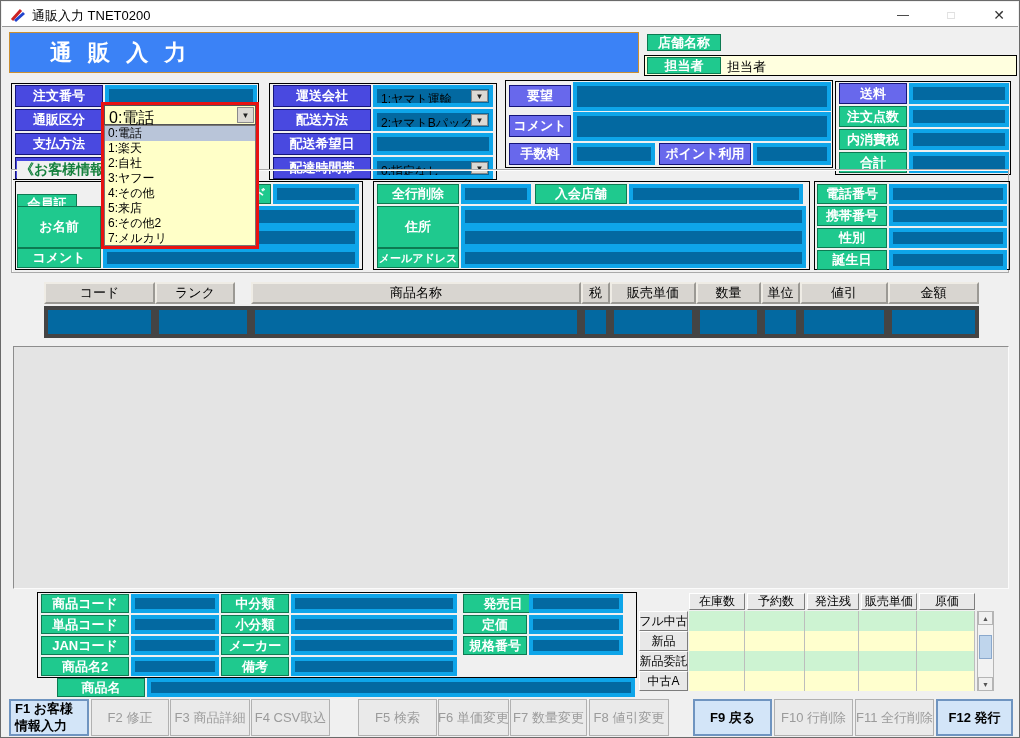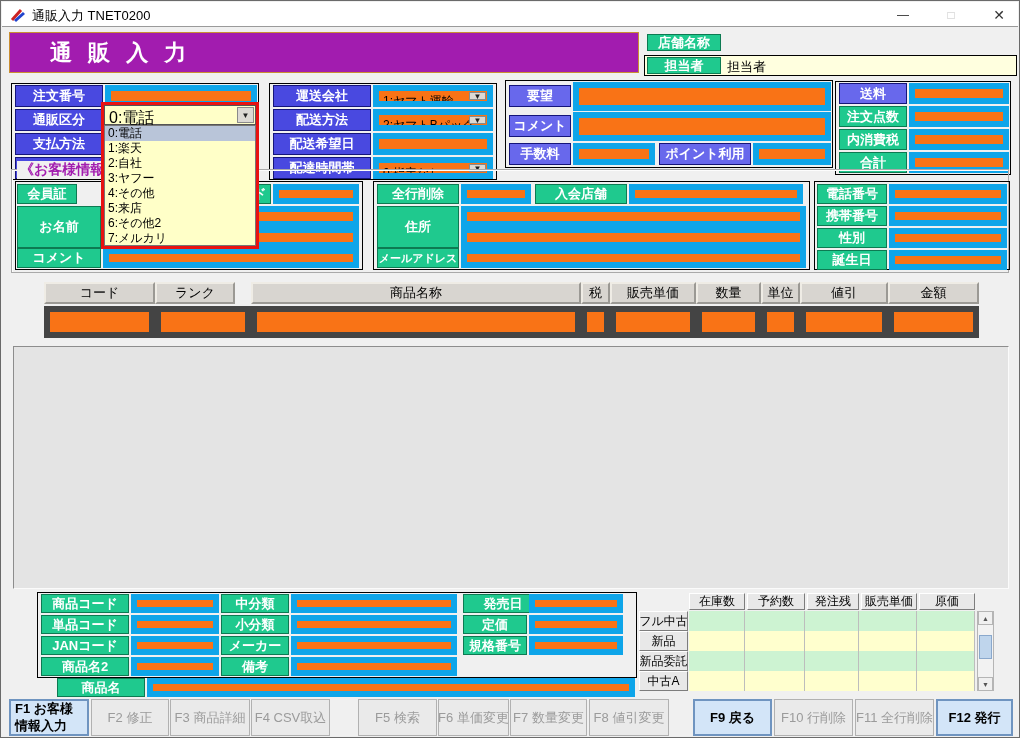--- a/index.html
+++ b/index.html
@@ -2,33 +2,33 @@
 <html><head>
 <meta charset="utf-8">
 <style>
   *{margin:0;padding:0;box-sizing:border-box}
   html,body{width:1020px;height:738px}
   body{position:relative;font-family:"Liberation Sans","DejaVu Sans",sans-serif;background:#f0f0f0;overflow:hidden}
   .window{position:absolute;inset:0;border:1px solid #6a6a6a;background:#f0f0f0}
   .titlebar{position:absolute;left:1px;top:1px;right:1px;height:25px;background:#fff;border-bottom:1px solid #9a9a9a}
   .title-text{position:absolute;left:30px;top:5px;font-size:13px;color:#000;white-space:nowrap}
   .tbtn{position:absolute;top:4px;width:30px;height:18px;display:flex;align-items:center;justify-content:center;font-size:12px;color:#333;cursor:default}
-  .banner{position:absolute;left:8px;top:31px;width:630px;height:41px;background:#a21caf;border:1px solid #c98f33;display:flex;align-items:center}
+  .banner{position:absolute;left:8px;top:31px;width:630px;height:41px;background:#3b82f6;border:1px solid #c98f33;display:flex;align-items:center}
   .banner span{margin-left:40px;font-size:22px;font-weight:bold;color:#fff;letter-spacing:5px;white-space:nowrap}
   .lbl{position:absolute;display:flex;align-items:center;justify-content:center;color:#fff;font-weight:bold;font-size:13px;white-space:nowrap;overflow:hidden}
   .blue{background:#4949e0;border:1px solid #15157a}
   .indigo{background:#6868ec;border:1px solid #15157a}
   .green{background:#1fc98e;border:1px solid #0d7a52}
-  .fld{position:absolute;background:#f97316;border:6px solid #0ea5e9;font-size:12px;overflow:hidden}
+  .fld{position:absolute;background:#0369a1;border:4px solid #0ea5e9;font-size:12px;overflow:hidden}
   .fldy{position:absolute;background:#ffffdf;border:1px solid #000;font-size:13px;overflow:hidden}
   .val{display:block;padding:2px 0 0 4px;white-space:nowrap}
   .box{position:absolute;border:1px solid #000;pointer-events:none}
   .arr{position:absolute;top:1px;right:1px;bottom:1px;width:17px;background:#dcd9d4;border:1px solid #8a8a8a;font-size:8px;display:flex;align-items:center;justify-content:center;color:#222}
   .gbox{position:absolute;border:1px solid #a9a9a9;box-shadow:inset 1px 1px 0 #fdfdfd}
-  .sect{position:absolute;background:#f0f0f0;color:#a21caf;font-weight:bold;font-size:14px;padding:0 3px;z-index:5;white-space:nowrap}
+  .sect{position:absolute;background:#f0f0f0;color:#15803d;font-weight:bold;font-size:14px;padding:0 3px;z-index:5;white-space:nowrap}
   .ddwrap{position:absolute;left:100px;top:101px;width:158px;height:147px;border:3px solid #e81212;z-index:50}
   .ddcombo{position:absolute;left:0;top:0;width:152px;height:20px;background:#ffffc8;border:1px solid #555}
   .ddlist{position:absolute;left:0;top:20px;width:152px;height:121px;background:#ffffc8;border:1px solid #777}
   .opt{height:15px;font-size:12px;padding-left:3px;display:flex;align-items:center;white-space:nowrap}
   .opt.sel{background:#b9c5d9}
   .thc{position:absolute;background:#d8d5d0;border:2px outset #efece5;font-size:13px;display:flex;align-items:center;justify-content:center;white-space:nowrap}
   .listarea{position:absolute;background:#e4e4e4;border-top:1px solid #8d8d8d;border-left:1px solid #8d8d8d;border-right:1px solid #fbfbfb;border-bottom:1px solid #fbfbfb}
   .rcell{position:absolute;background:#e8e8e8;border:1px solid;border-color:#fff #7d7d7d #7d7d7d #fff;font-size:12px;display:flex;align-items:center;justify-content:center;white-space:nowrap;overflow:hidden}
   .srow{position:absolute;display:flex}
   .scell{height:100%;border-right:1px solid #bdbdbd}
@@ -112,21 +112,21 @@
   <div class="fld" style="left:908px;top:105px;width:100px;height:21px"></div>
   <div class="lbl green" style="left:838px;top:128px;width:68px;height:21px">内消費税</div>
   <div class="fld" style="left:908px;top:128px;width:100px;height:21px"></div>
   <div class="lbl green" style="left:838px;top:151px;width:68px;height:21px">合計</div>
   <div class="fld" style="left:908px;top:151px;width:100px;height:21px"></div>
 
   <div class="gbox" style="left:10px;top:168px;width:998px;height:104px"></div>
   <div class="sect" style="left:16px;top:160px">《お客様情報</div>
 
   <div class="box" style="left:14px;top:180px;width:348px;height:89px"></div>
-  <div class="lbl green" style="left:16px;top:183px;width:60px;height:20px">会員証</div>
+  <div class="lbl green" style="left:16px;top:193px;width:60px;height:20px">会員証</div>
   <div class="fld" style="left:102px;top:183px;width:144px;height:20px"></div>
   <div class="lbl green" style="left:248px;top:183px;width:22px;height:20px">ド</div>
   <div class="fld" style="left:272px;top:183px;width:86px;height:20px"></div>
   <div class="lbl green" style="left:16px;top:205px;width:84px;height:42px">お名前</div>
   <div class="fld" style="left:102px;top:205px;width:256px;height:21px"></div>
   <div class="fld" style="left:102px;top:226px;width:256px;height:21px"></div>
   <div class="lbl green" style="left:16px;top:247px;width:84px;height:20px">コメント</div>
   <div class="fld" style="left:102px;top:247px;width:256px;height:20px"></div>
 
   <div class="box" style="left:372px;top:180px;width:437px;height:89px"></div>

